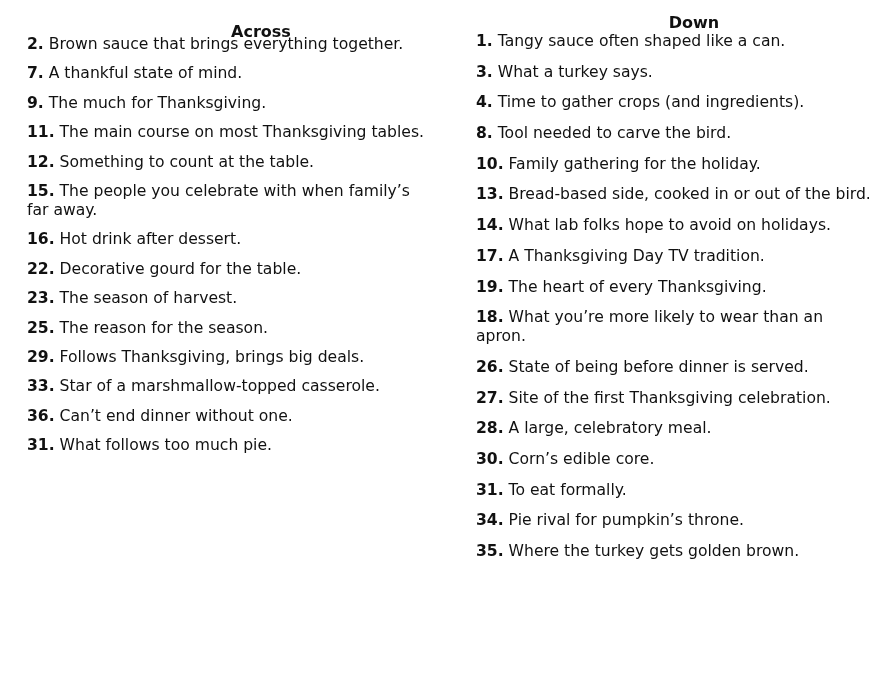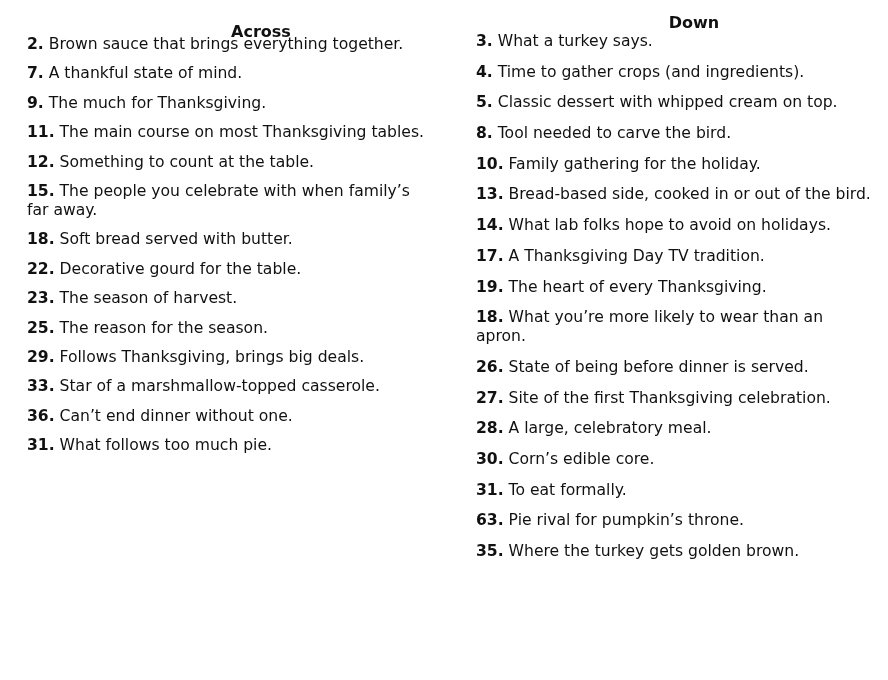--- a/index.html
+++ b/index.html
@@ -31,45 +31,45 @@
 
 <section class="col col-across">
   <h2 class="col-title">Across</h2>
   <ul class="clue-list" id="across-list">
       <li class="clue"><span class="clue-num">2.</span><span class="clue-text"> Brown sauce that brings everything together.</span></li>
       <li class="clue"><span class="clue-num">7.</span><span class="clue-text"> A thankful state of mind.</span></li>
       <li class="clue"><span class="clue-num">9.</span><span class="clue-text"> The much for Thanksgiving.</span></li>
       <li class="clue"><span class="clue-num">11.</span><span class="clue-text"> The main course on most Thanksgiving tables.</span></li>
       <li class="clue"><span class="clue-num">12.</span><span class="clue-text"> Something to count at the table.</span></li>
       <li class="clue"><span class="clue-num">15.</span><span class="clue-text"> The people you celebrate with when family’s far away.</span></li>
-      <li class="clue"><span class="clue-num">18.</span><span class="clue-text"> Soft bread served with butter.</span></li>
+      <li class="clue"><span class="clue-num">16.</span><span class="clue-text"> Hot drink after dessert.</span></li>
       <li class="clue"><span class="clue-num">22.</span><span class="clue-text"> Decorative gourd for the table.</span></li>
       <li class="clue"><span class="clue-num">23.</span><span class="clue-text"> The season of harvest.</span></li>
       <li class="clue"><span class="clue-num">25.</span><span class="clue-text"> The reason for the season.</span></li>
       <li class="clue"><span class="clue-num">29.</span><span class="clue-text"> Follows Thanksgiving, brings big deals.</span></li>
       <li class="clue"><span class="clue-num">33.</span><span class="clue-text"> Star of a marshmallow-topped casserole.</span></li>
       <li class="clue"><span class="clue-num">36.</span><span class="clue-text"> Can’t end dinner without one.</span></li>
       <li class="clue"><span class="clue-num">31.</span><span class="clue-text"> What follows too much pie.</span></li>
     </ul>
 </section>
 
 <section class="col col-down">
   <h2 class="col-title">Down</h2>
   <ul class="clue-list" id="down-list">
+      <li class="clue"><span class="clue-num">1.</span><span class="clue-text"> Tangy sauce often shaped like a can.</span></li>
       <li class="clue"><span class="clue-num">3.</span><span class="clue-text"> What a turkey says.</span></li>
       <li class="clue"><span class="clue-num">4.</span><span class="clue-text"> Time to gather crops (and ingredients).</span></li>
-      <li class="clue"><span class="clue-num">5.</span><span class="clue-text"> Classic dessert with whipped cream on top.</span></li>
       <li class="clue"><span class="clue-num">8.</span><span class="clue-text"> Tool needed to carve the bird.</span></li>
       <li class="clue"><span class="clue-num">10.</span><span class="clue-text"> Family gathering for the holiday.</span></li>
       <li class="clue"><span class="clue-num">13.</span><span class="clue-text"> Bread-based side, cooked in or out of the bird.</span></li>
       <li class="clue"><span class="clue-num">14.</span><span class="clue-text"> What lab folks hope to avoid on holidays.</span></li>
       <li class="clue"><span class="clue-num">17.</span><span class="clue-text"> A Thanksgiving Day TV tradition.</span></li>
       <li class="clue"><span class="clue-num">19.</span><span class="clue-text"> The heart of every Thanksgiving.</span></li>
       <li class="clue"><span class="clue-num">18.</span><span class="clue-text"> What you’re more likely to wear than an apron.</span></li>
       <li class="clue"><span class="clue-num">26.</span><span class="clue-text"> State of being before dinner is served.</span></li>
       <li class="clue"><span class="clue-num">27.</span><span class="clue-text"> Site of the first Thanksgiving celebration.</span></li>
       <li class="clue"><span class="clue-num">28.</span><span class="clue-text"> A large, celebratory meal.</span></li>
       <li class="clue"><span class="clue-num">30.</span><span class="clue-text"> Corn’s edible core.</span></li>
       <li class="clue"><span class="clue-num">31.</span><span class="clue-text"> To eat formally.</span></li>
-      <li class="clue"><span class="clue-num">63.</span><span class="clue-text"> Pie rival for pumpkin’s throne.</span></li>
+      <li class="clue"><span class="clue-num">34.</span><span class="clue-text"> Pie rival for pumpkin’s throne.</span></li>
       <li class="clue"><span class="clue-num">35.</span><span class="clue-text"> Where the turkey gets golden brown.</span></li>
     </ul>
 </section>
 
 </body></html>

